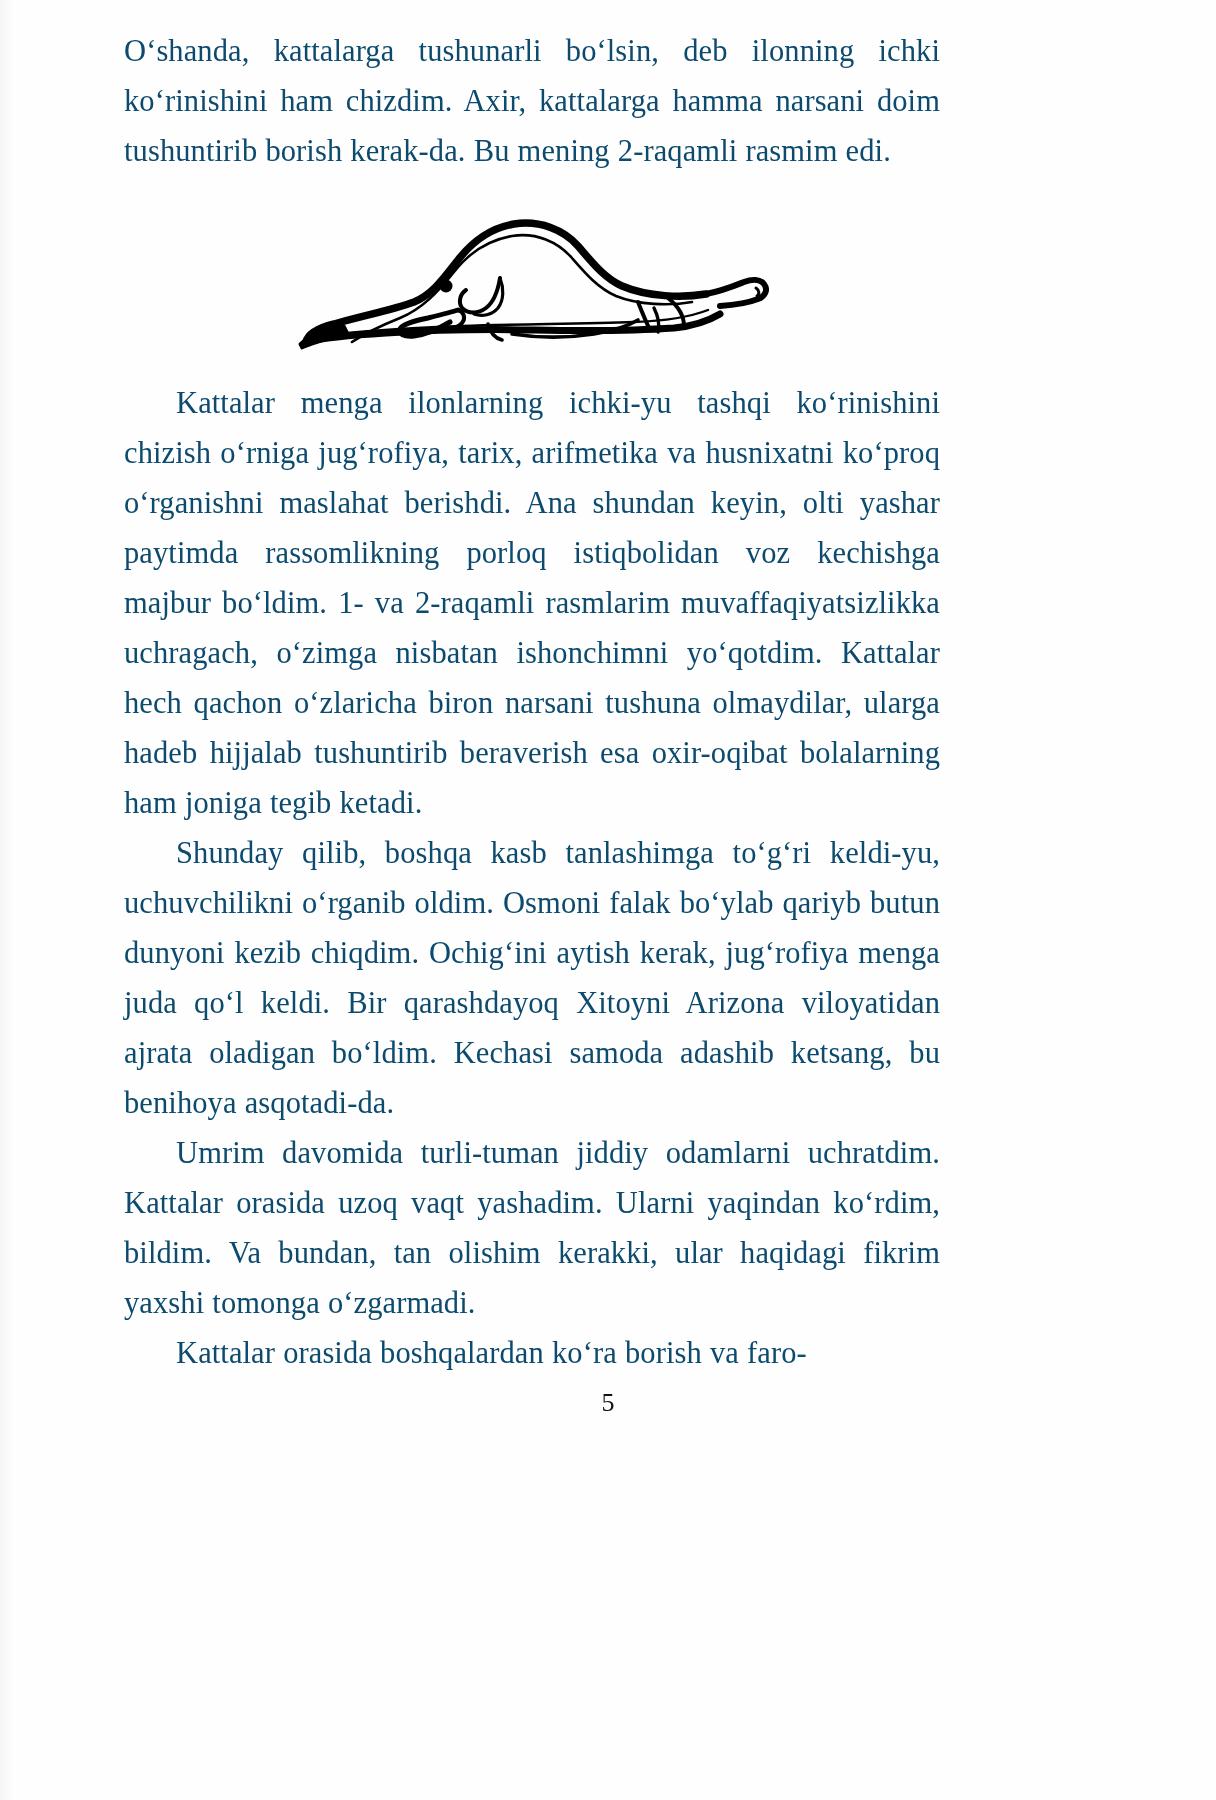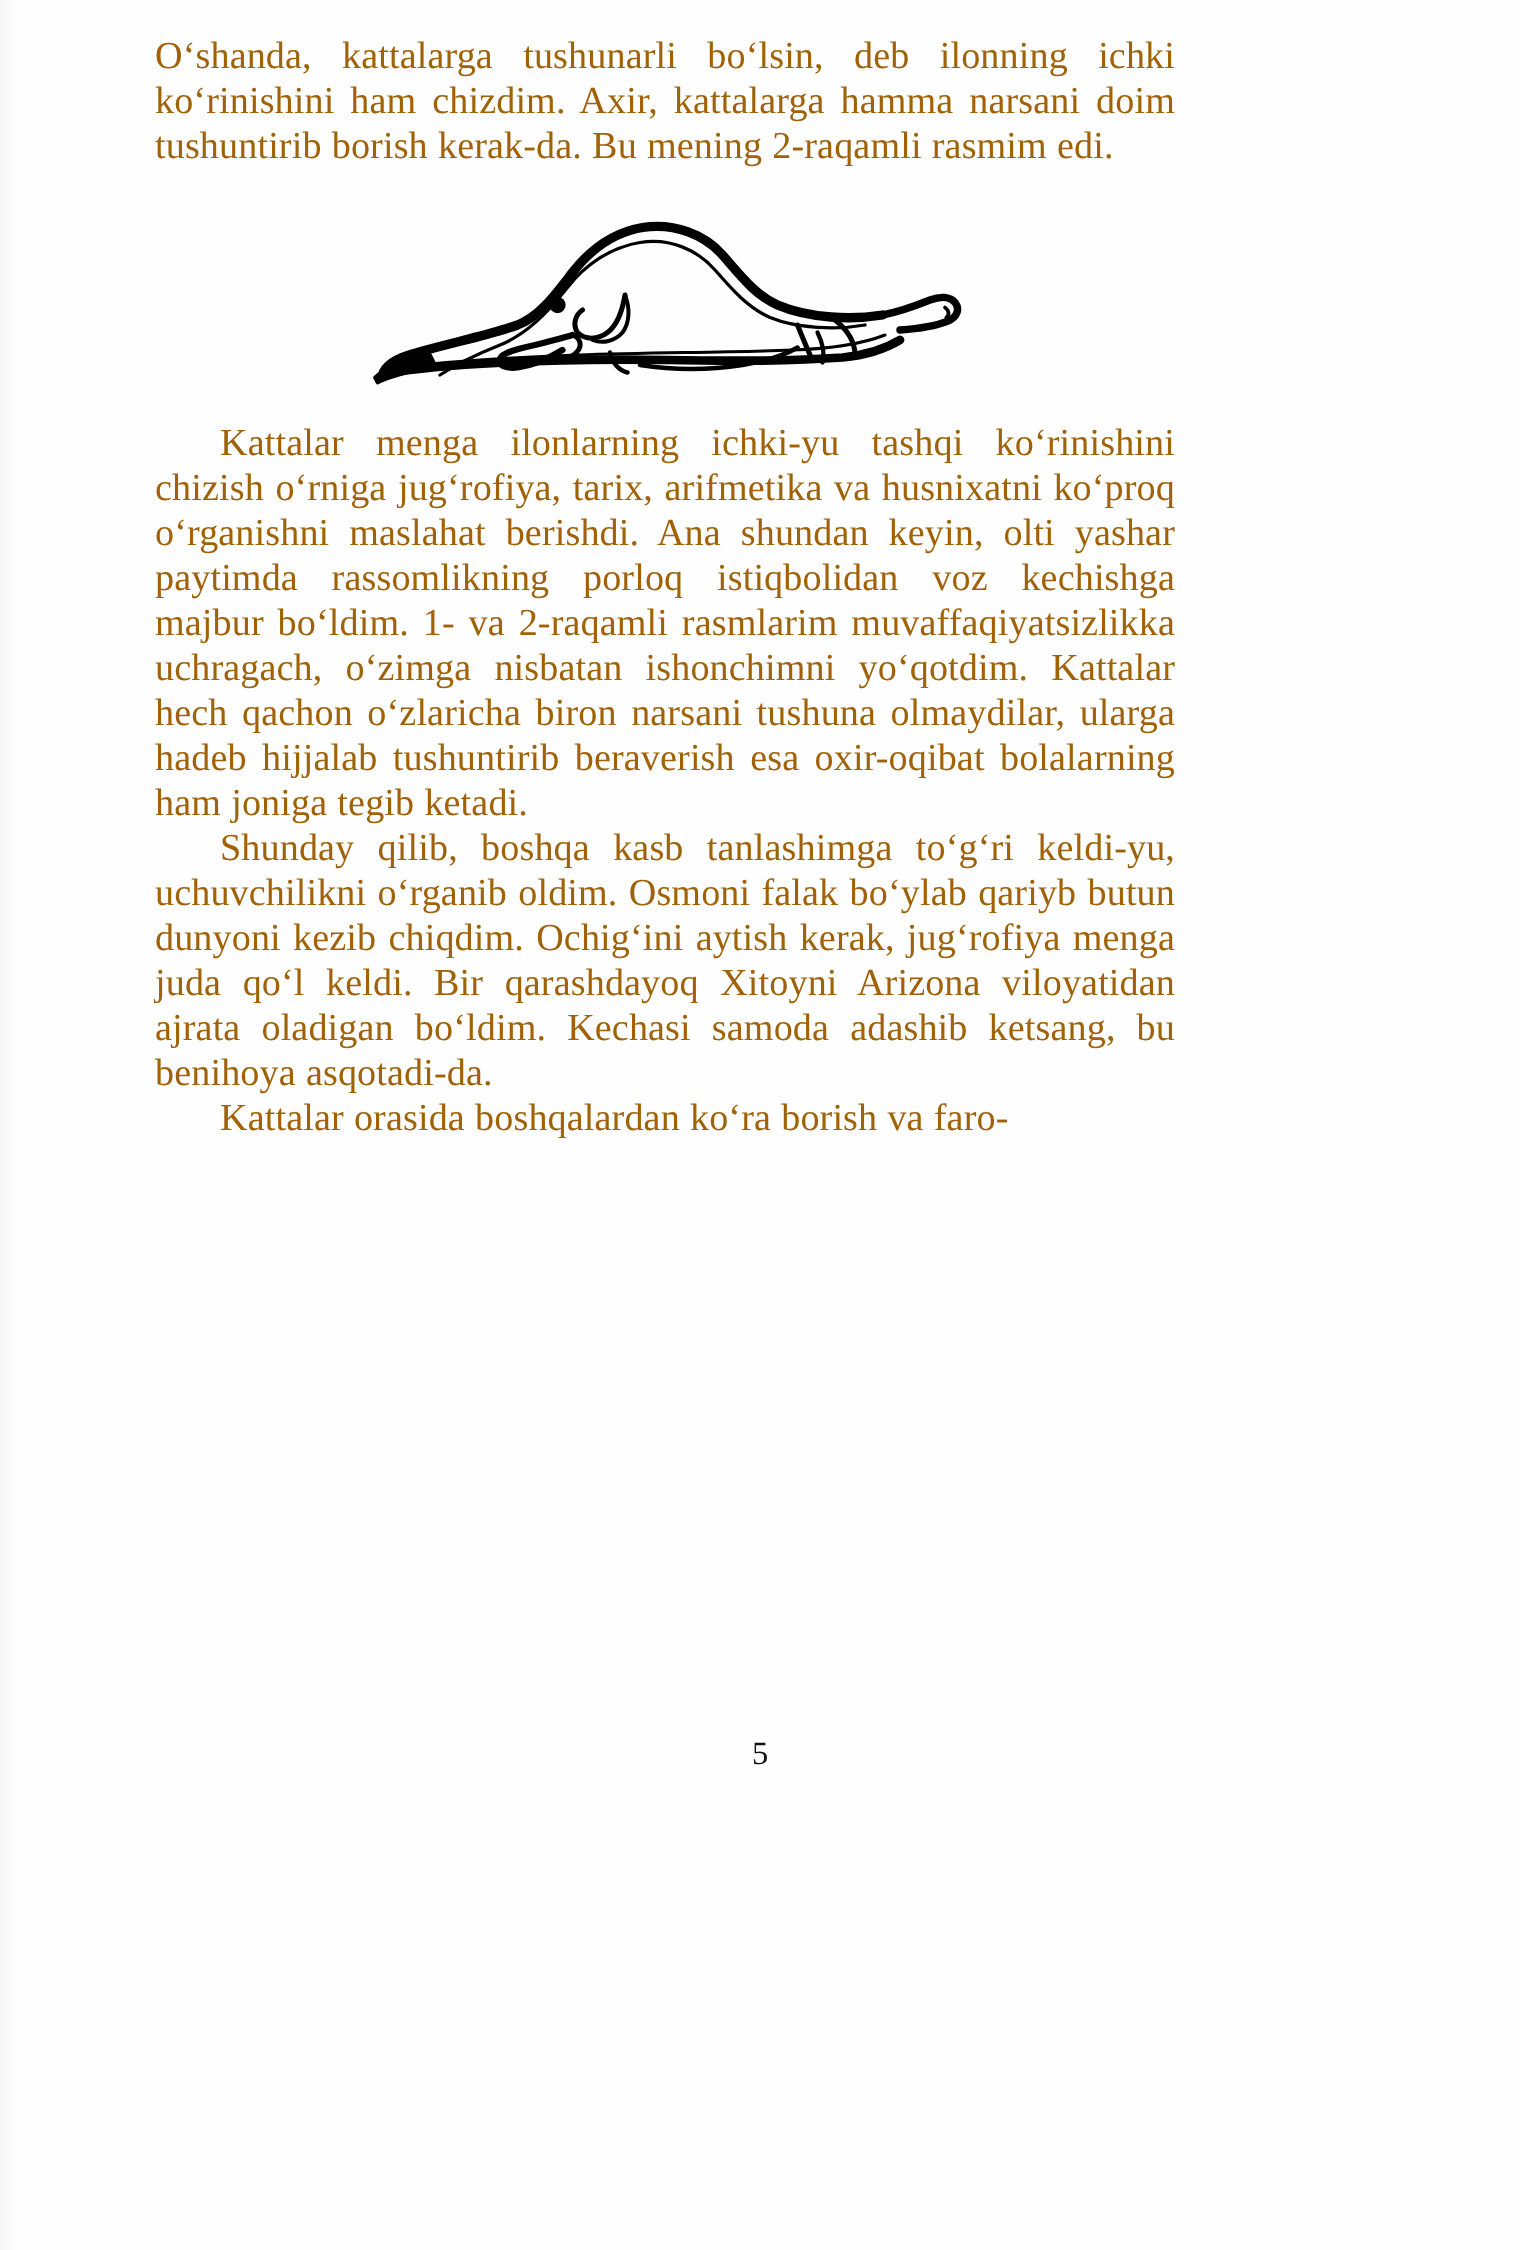--- a/index.html
+++ b/index.html
@@ -26,26 +26,26 @@
   .text-column {
     position: absolute;
     left: 124px;
     top: 26px;
     width: 816px;
   }
 
   p.para {
     margin: 0;
     font-size: 30.5px;
-    line-height: 36px;
+    line-height: 50px;
     text-align: justify;
     text-justify: inter-word;
     letter-spacing: 0.1px;
     word-spacing: 0.4px;
-    color: #a16207;
+    color: #0c4a6e;
     hyphens: none;
   }
 
   p.para.indented {
     text-indent: 52px;
   }
 
   p.para.last-line-left {
     text-align: justify;
   }
@@ -162,20 +162,21 @@
           <path d="M 386 96 C 396 104, 402 114, 402 124" stroke-width="4"></path>
 
         </g>
       </svg>
     </div>
 
     <p class="para indented">Kattalar menga ilonlarning ichki-yu tashqi ko‘rinishini chizish o‘rniga jug‘rofiya, tarix, arifmetika va husnixatni ko‘proq o‘rganishni maslahat berishdi. Ana shundan keyin, olti yashar paytimda rassomlikning porloq istiqbolidan voz kechishga majbur bo‘ldim. 1- va 2-raqamli rasmlarim muvaffaqiyatsizlikka uchragach, o‘zimga nisbatan ishonchimni yo‘qotdim. Kattalar hech qachon o‘zlaricha biron narsani tushuna olmaydilar, ularga hadeb hijjalab tushuntirib beraverish esa oxir-oqibat bolalarning ham joniga tegib ketadi.</p>
 
     <p class="para indented">Shunday qilib, boshqa kasb tanlashimga to‘g‘ri keldi-yu, uchuvchilikni o‘rganib oldim. Osmoni falak bo‘ylab qariyb butun dunyoni kezib chiqdim. Ochig‘ini aytish kerak, jug‘rofiya menga juda qo‘l keldi. Bir qarashdayoq Xitoyni Arizona viloyatidan ajrata oladigan bo‘ldim. Kechasi samoda adashib ketsang, bu benihoya asqotadi-da.</p>
 
+    <p class="para indented">Umrim davomida turli-tuman jiddiy odamlarni uchratdim. Kattalar orasida uzoq vaqt yashadim. Ularni yaqindan ko‘rdim, bildim. Va bundan, tan olishim kerakki, ular haqidagi fikrim yaxshi tomonga o‘zgarmadi.</p>
 
     <p class="para indented last-line-left">Kattalar orasida boshqalardan ko‘ra borish va faro-</p>
 
   </div>
 
   <div class="page-number">5</div>
 
 </div>
 
 </body></html>

